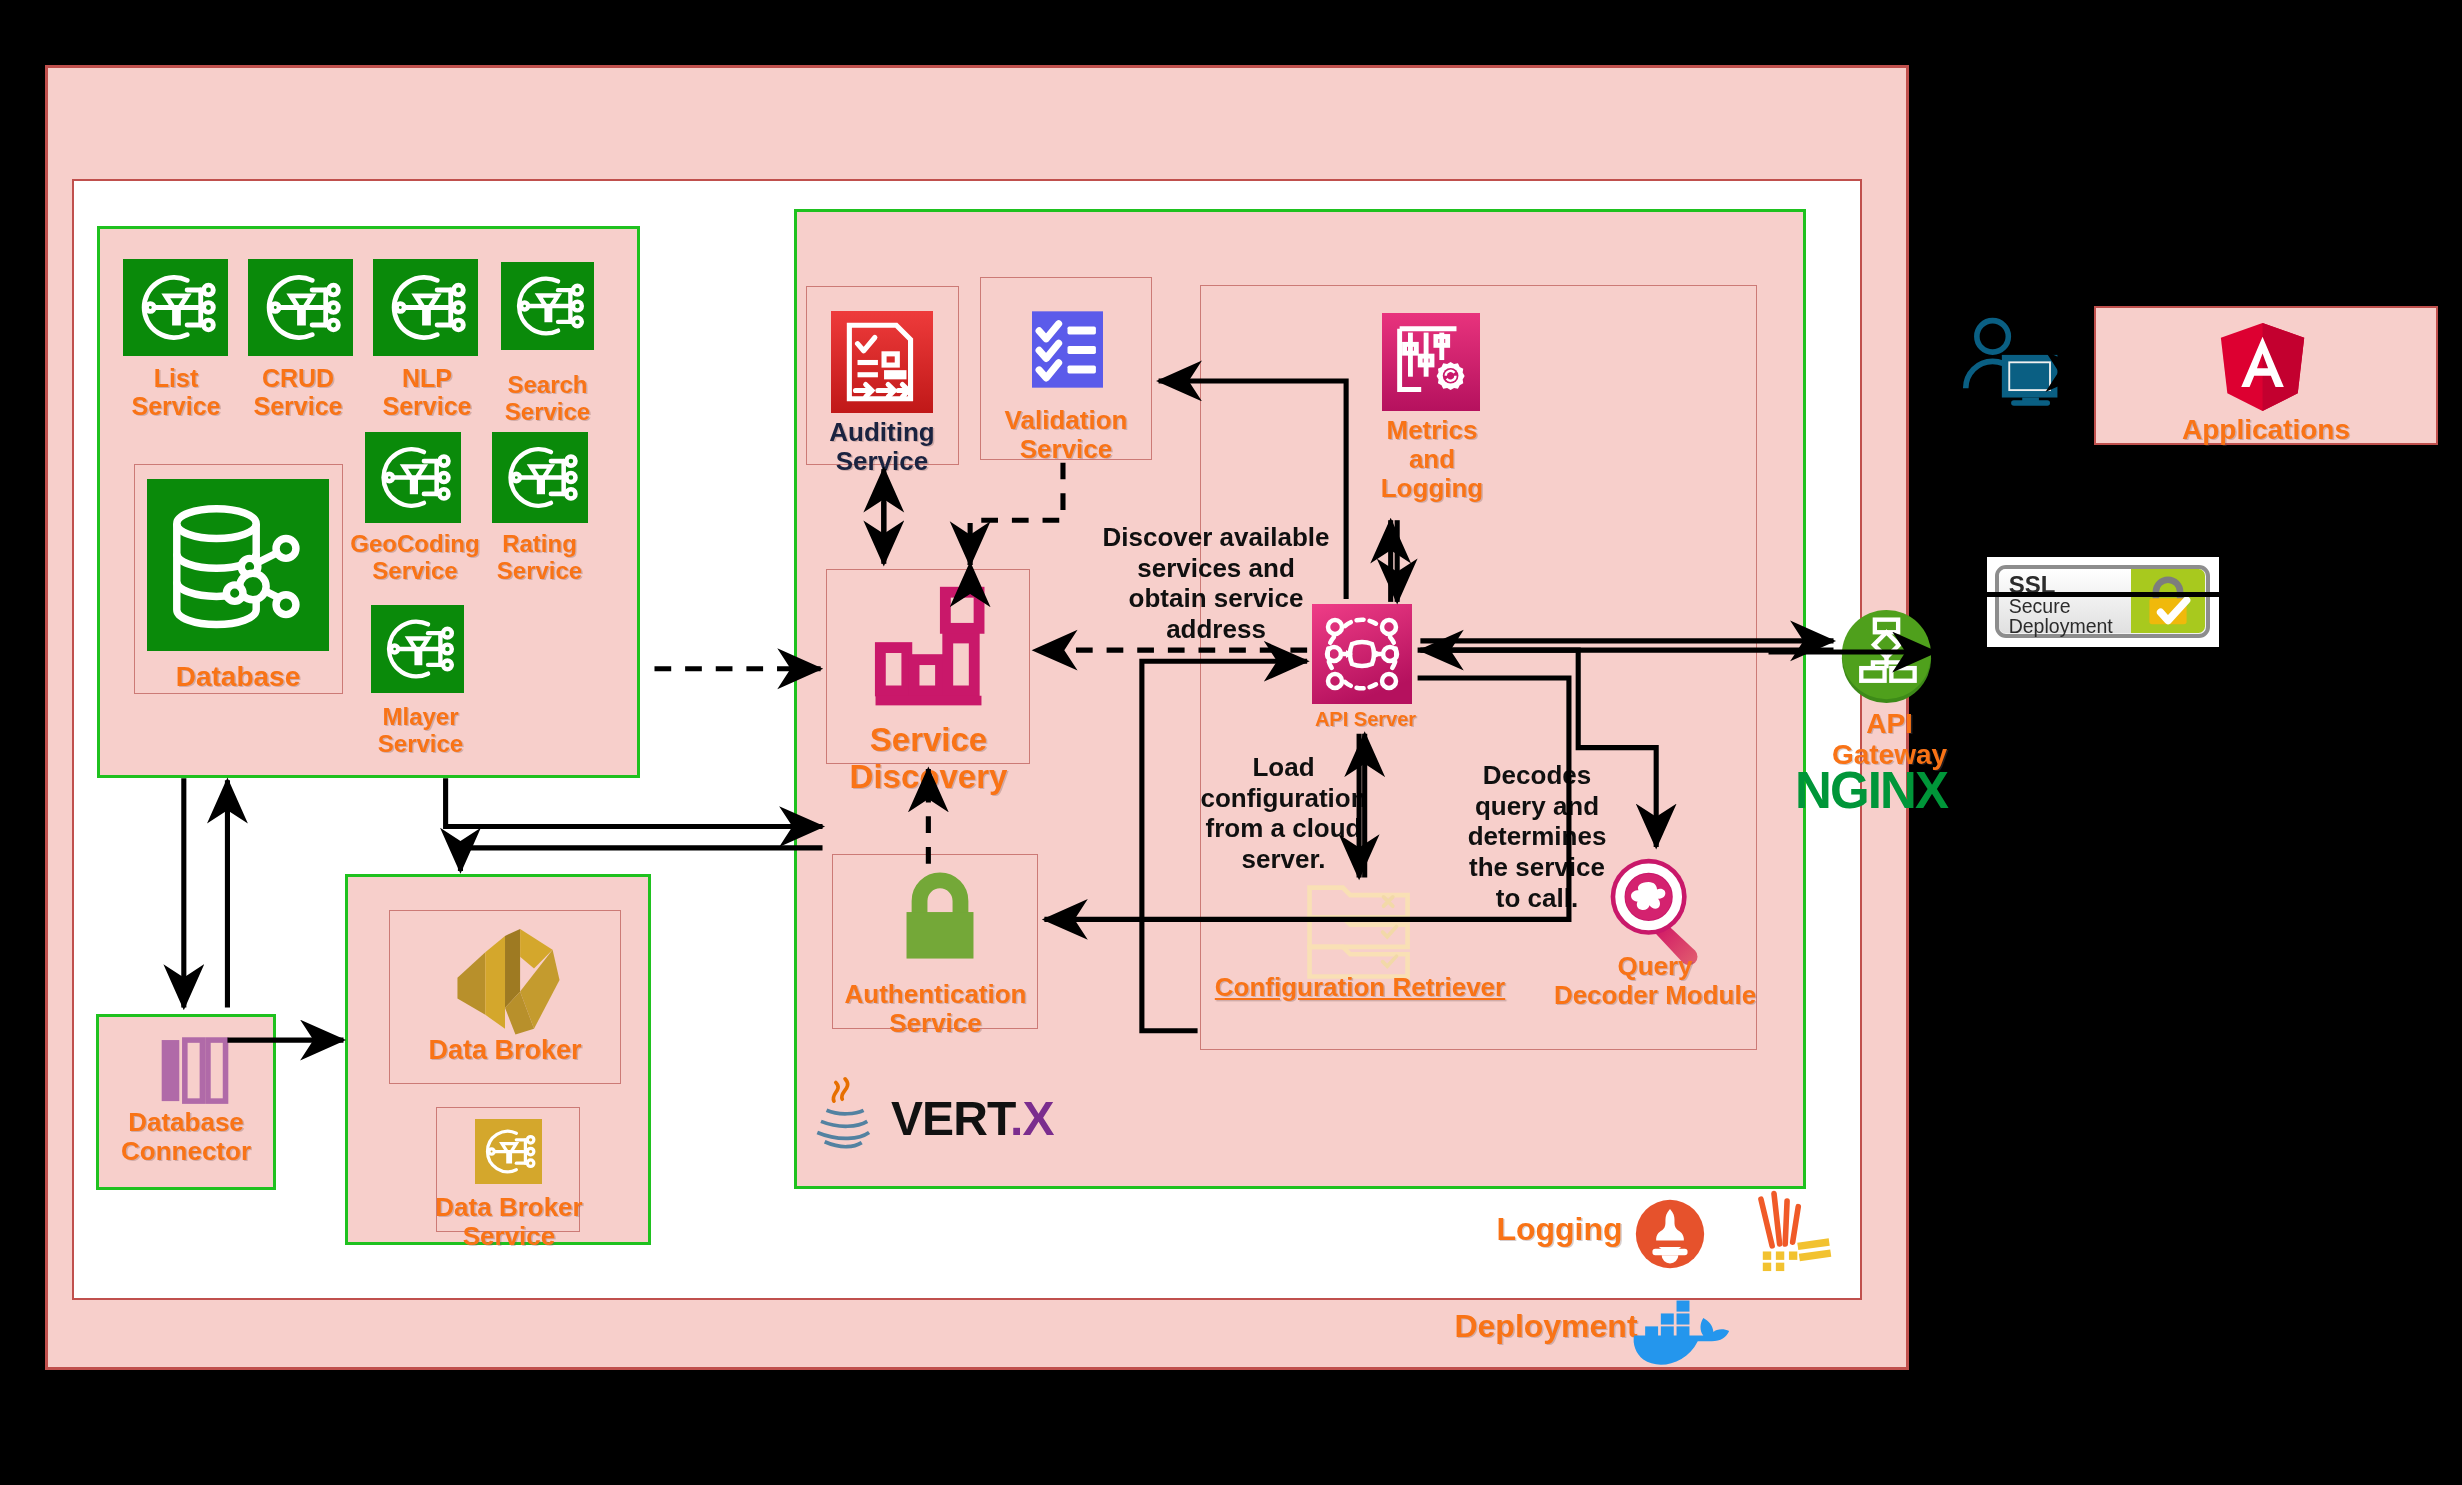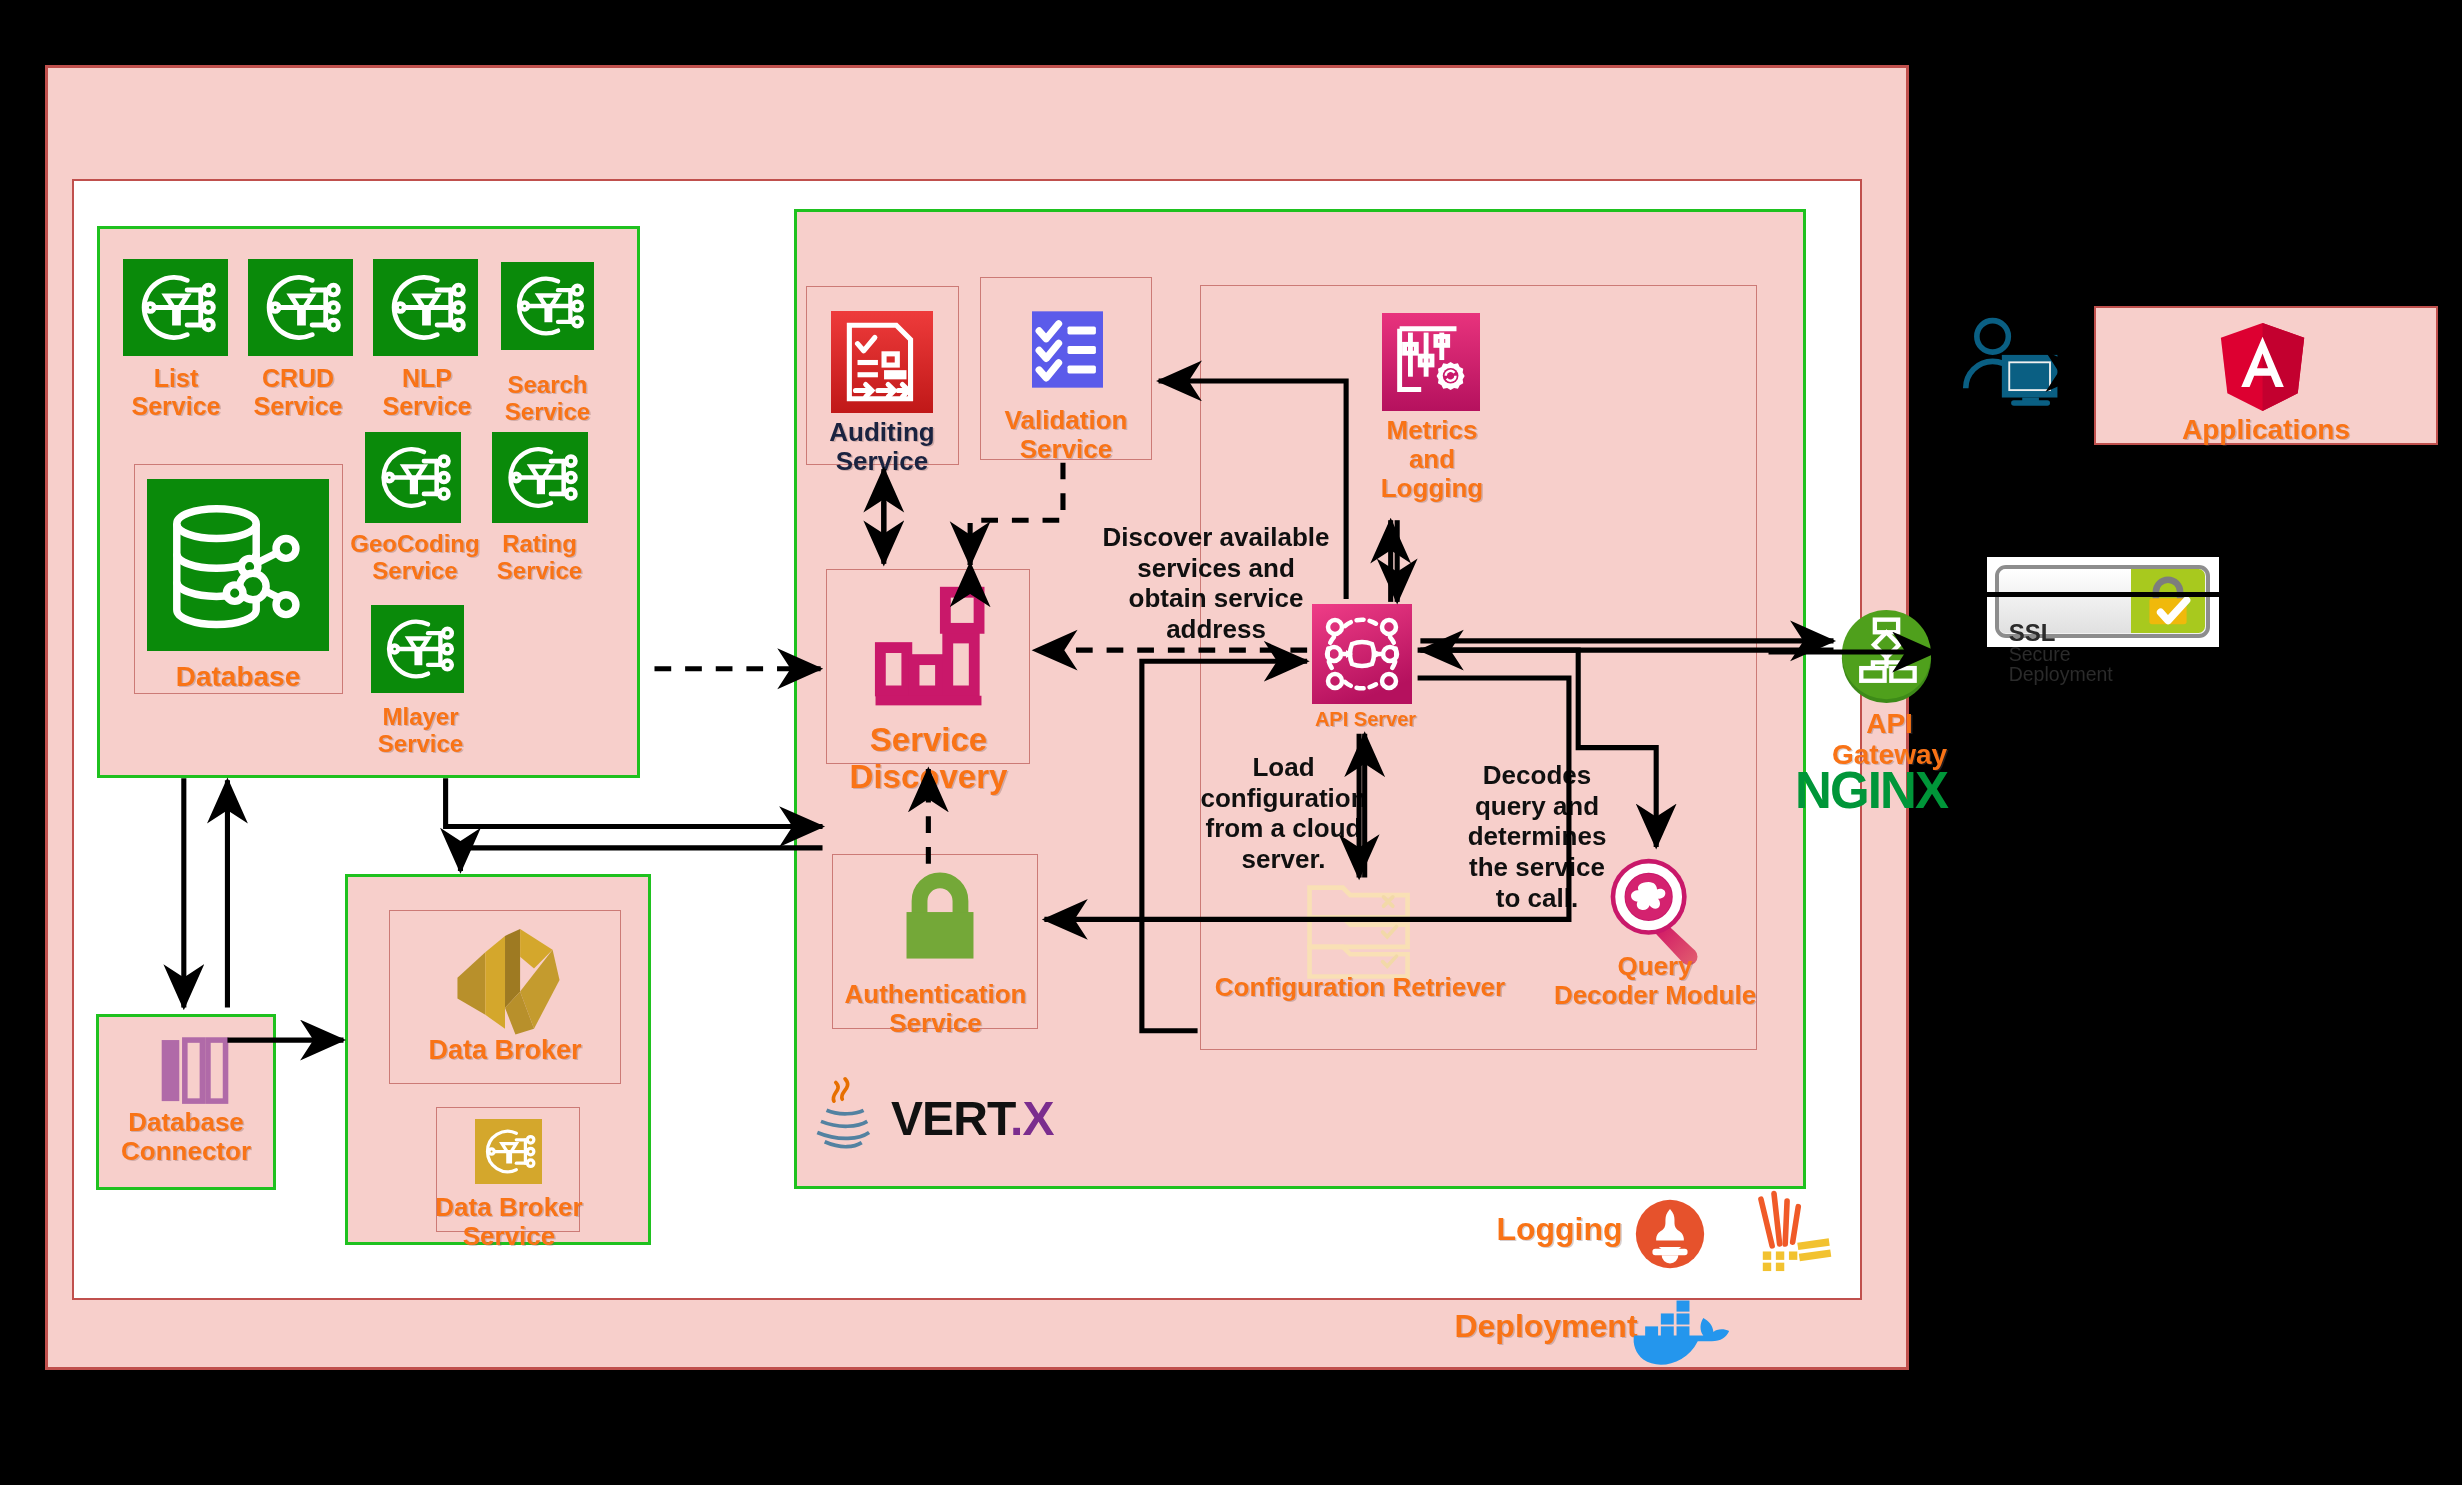--- a/index.html
+++ b/index.html
@@ -409,21 +409,21 @@
         <path d="M6 38 h36 l8 8 h62 v24 h-106 z"></path>
         <path d="M6 70 h36 l8 8 h62 v24 h-106 z"></path>
       </g>
       <g stroke="#f2d9a8" stroke-width="4" stroke-linecap="round" fill="none">
         <path d="M86 16 l10 10 M96 16 l-10 10"></path>
         <path d="M85 54 l5 5 l10 -11"></path>
         <path d="M85 86 l5 5 l10 -11"></path>
       </g>
     </svg>
   </div>
-  <div class="lbl" style="left:1207px;top:973px;width:306px;font-size:26px;">Configuration Retriever</div>
+  <div class="lbl" style="left:1207px;top:973px;width:306px;font-size:26px;text-decoration:underline;">Configuration Retriever</div>
 
   <div class="abs" style="left:1606px;top:854px;width:102px;height:107px;">
     <svg width="102" height="107" viewBox="0 0 110 115">
       <defs>
           <linearGradient id="gQd" x1="0" y1="0" x2="1" y2="1">
         <stop offset="0" stop-color="#cf1165"></stop>
             <stop offset="1" stop-color="#e2616f"></stop>
           </linearGradient>
         </defs>
       <path d="M64 74 L96 104 a9 9 0 0 1 -13 13 L53 85 z" fill="url(#gQd)"></path>
@@ -477,21 +477,21 @@
       <path d="M47 18 L24 72 h9 l5 -12 h18 l5 12 h9 z M47 36 l6 16 h-12 z" fill="#fff"></path>
     </svg>
   </div>
   <div class="lbl" style="left:2094px;top:414px;width:344px;font-size:28px;">Applications</div>
 
   <div class="abs" style="left:1987px;top:557px;width:232px;height:90px;background:#ffffff;">
     <div class="abs" style="left:8.4px;top:8.4px;width:215px;height:73px;border:4.6px solid #8d8d8d;border-radius:11px;background:#f2f2f2;">
       <div class="abs" style="left:0;top:0;width:132px;height:64px;background:linear-gradient(180deg,#ffffff,#e0e0e0);border-radius:6.5px 0 0 6.5px;"></div>
       <div class="abs" style="left:132px;top:0;width:74px;height:64px;background:#a8c91e;border-radius:0 6.5px 6.5px 0;"></div>
       <div class="abs" style="left:9.3px;top:3.7px;width:121px;color:#2b2b2b;line-height:1.0;">
-        <div style="font-size:24px;font-weight:bold;margin-top:48px;">SSL</div>
+        <div style="font-size:24px;font-weight:bold;">SSL</div>
         <div style="font-size:19.5px;">Secure</div>
         <div style="font-size:19.5px;">Deployment</div>
       </div>
       <div class="abs" style="left:141px;top:5.6px;width:56px;height:54px;">
         <svg width="56" height="54" viewBox="0 0 60 58">
           <path d="M17 26 V18 a13 13 0 0 1 26 0 V26" fill="none" stroke="#7d7d7d" stroke-width="7"></path>
           <rect x="10" y="25" width="40" height="28" rx="3" fill="#f0b90b"></rect>
           <path d="M22 40 l8 9 l20 -22" fill="none" stroke="#fff" stroke-width="8" stroke-linecap="round" stroke-linejoin="round"></path>
         </svg>
       </div>

